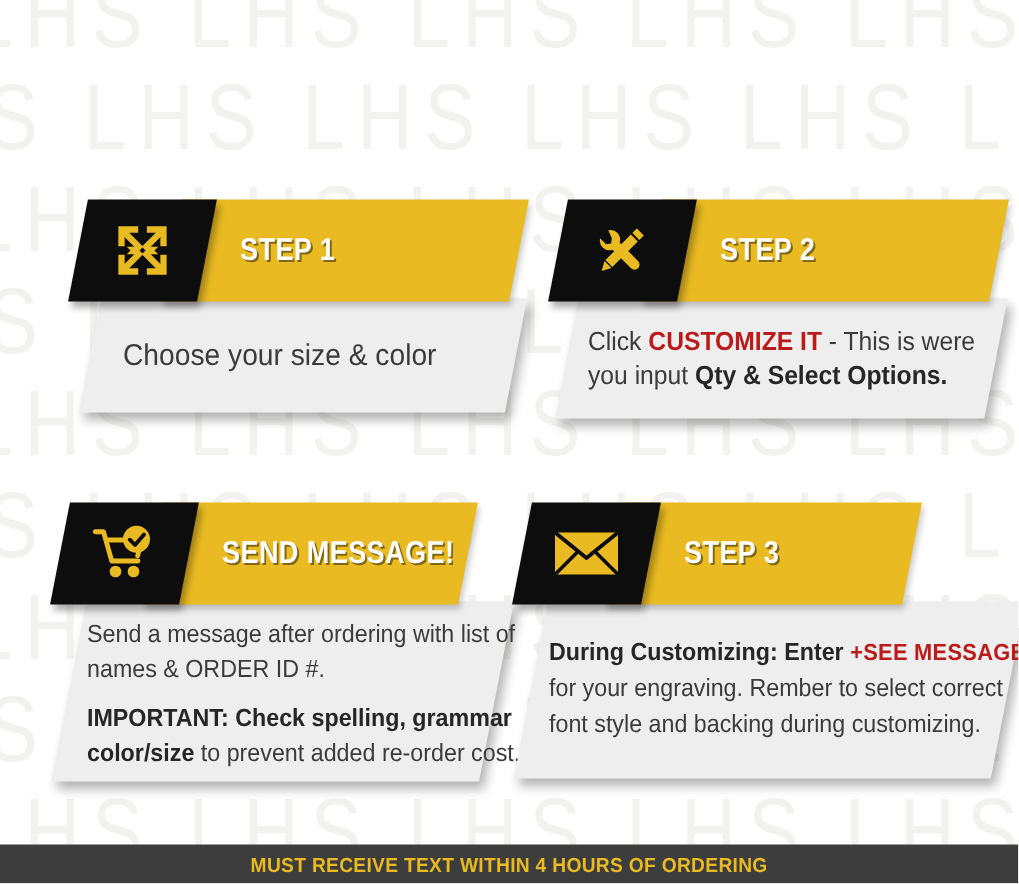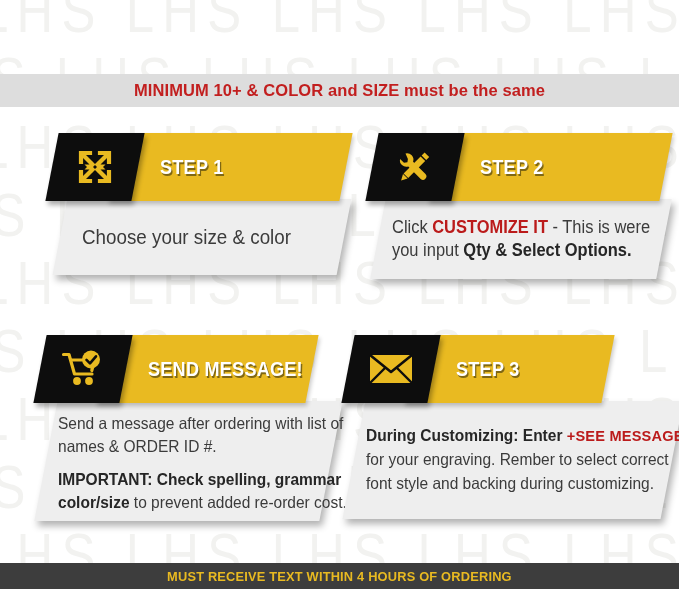--- a/index.html
+++ b/index.html
@@ -238,23 +238,20 @@
       <div class="wm-row" style="top: 116px; left: -20px; color: rgb(242, 242, 240);">LHS LHS LHS LHS LHS LHS LHS LHS</div>
       <div class="wm-row" style="top: 184px; left: -90px; color: rgb(242, 242, 240);">LHS LHS LHS LHS LHS LHS LHS LHS</div>
       <div class="wm-row" style="top: 252px; left: -20px; color: rgb(242, 242, 240);">LHS LHS LHS LHS LHS LHS LHS LHS</div>
       <div class="wm-row" style="top: 320px; left: -90px; color: rgb(242, 242, 240);">LHS LHS LHS LHS LHS LHS LHS LHS</div>
       <div class="wm-row" style="top: 388px; left: -20px; color: rgb(242, 242, 240);">LHS LHS LHS LHS LHS LHS LHS LHS</div>
       <div class="wm-row" style="top: 456px; left: -90px; color: rgb(242, 242, 240);">LHS LHS LHS LHS LHS LHS LHS LHS</div>
       <div class="wm-row" style="top: 524px; left: -20px; color: rgb(242, 242, 240);">LHS LHS LHS LHS LHS LHS LHS LHS</div>
     </div>
 
 
-  <div class="subheader-bar">
-    <div class="subheader-text">MINIMUM 10+ &amp; COLOR and SIZE must be the same</div>
-  </div>
 
   <div class="card" id="card-step1">
     <div class="card-top">
       <div class="step-banner">
         <div class="step-banner-label">
             <span>STEP 1</span>
           </div>
       </div>
       <div class="icon-tile">
         <div class="icon-inner">

